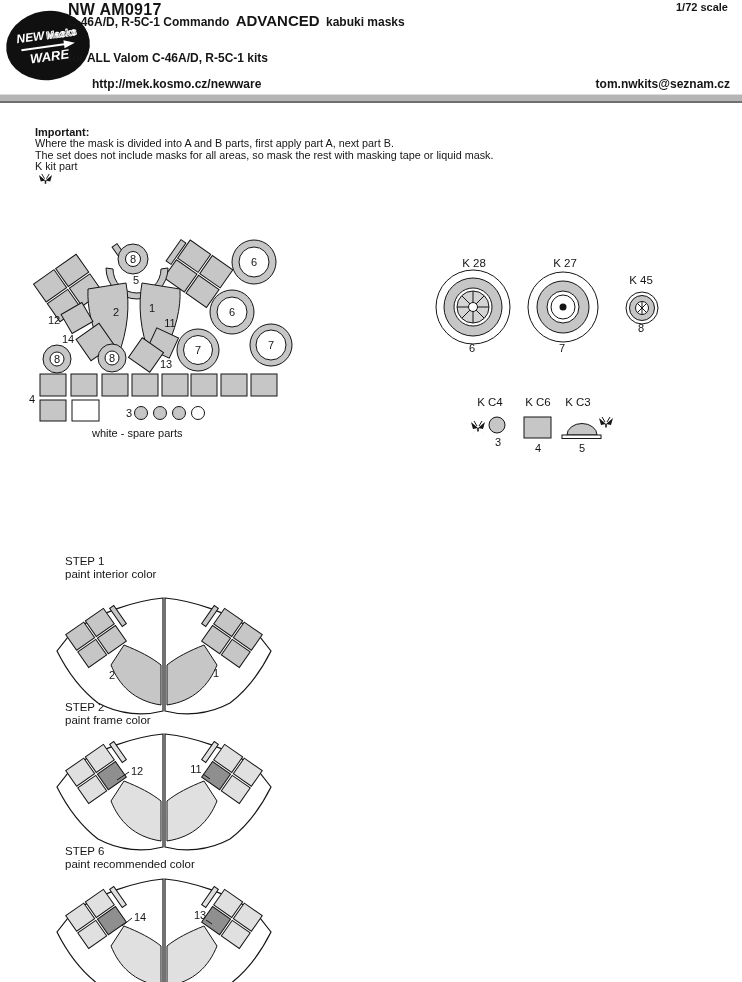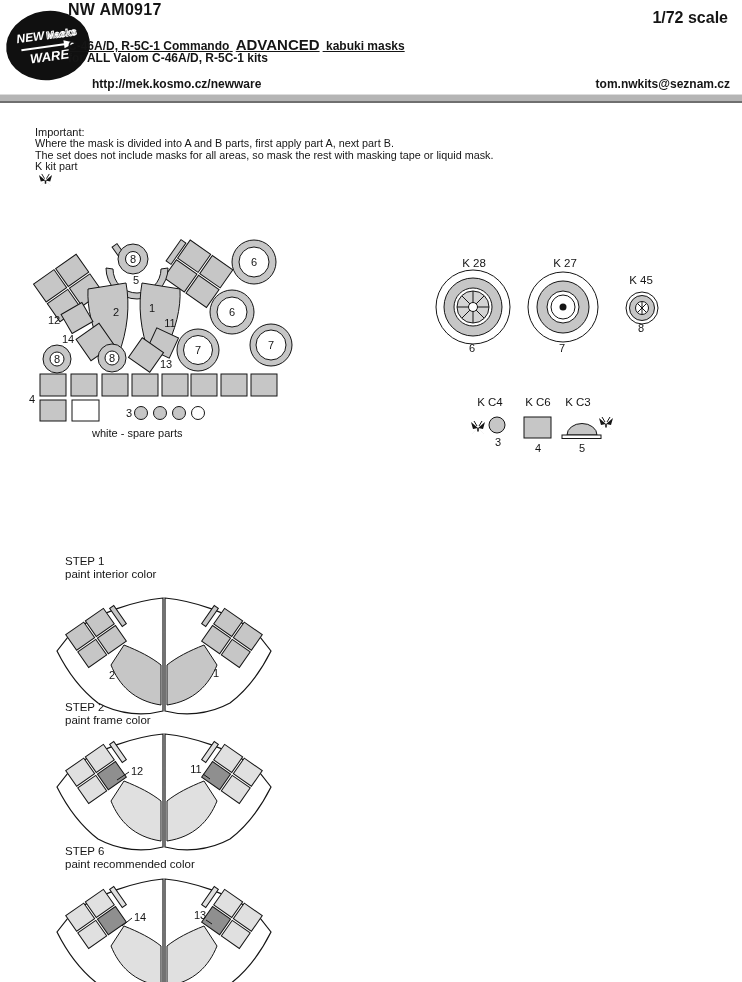--- a/index.html
+++ b/index.html
@@ -2,41 +2,41 @@
 <html><head>
 <meta charset="utf-8">
 <style>
   html,body{margin:0;padding:0;background:#fff;}
   .page{position:relative;width:742px;height:982px;background:#fff;overflow:hidden;
         font-family:"Liberation Sans",sans-serif;color:#151515;}
   .abs{position:absolute;}
 
   
   .product-code{left:68px;top:1px;font-size:16px;font-weight:bold;letter-spacing:.3px;}
-  .scale{right:14px;top:9px;font-size:16px;font-weight:bold;}
-  .title-line1{left:68px;top:36px;font-size:12px;font-weight:bold;white-space:nowrap;text-decoration:underline;}
+  .scale{right:14px;top:1px;font-size:11px;font-weight:bold;}
+  .title-line1{left:68px;top:12px;font-size:12px;font-weight:bold;white-space:nowrap;}
   .title-line1 .advanced{font-size:15px;margin:0 3px;}
   .title-kits{left:68px;top:51px;font-size:12px;font-weight:bold;}
   .website{left:68px;top:77px;font-size:12px;font-weight:bold;padding-left:24px;}
   .email{right:12px;top:77px;font-size:12px;font-weight:bold;}
   .divider{left:0;top:94px;width:742px;height:6px;background:#b5b5b5;
            border-top:1px solid #dcdcdc;border-bottom:2px solid #6f6f6f;}
 
   
   .logo{left:6px;top:11px;width:84px;height:69px;background:#101010;border-radius:50%;
         transform:rotate(-8deg);display:flex;flex-direction:column;align-items:center;
         justify-content:center;color:#fff;}
   .logo-line1{font-size:12px;line-height:12px;white-space:nowrap;}
   .logo-new{font-style:italic;font-weight:bold;}
   .logo-masks{font-weight:bold;font-size:10px;color:#101010;-webkit-text-stroke:0.9px #fff;margin-left:2px;}
   .logo-ware{font-style:italic;font-weight:bold;font-size:13px;line-height:12px;}
 
   
   .important{left:35px;top:127px;width:520px;font-size:10.8px;line-height:11.4px;}
-  .important .head{font-weight:normal;font-size:11px;}
+  .important .head{font-weight:bold;font-size:11px;}
   .inline-butterfly{vertical-align:-3px;margin-left:3px;}
 
   
   svg text{font-family:"Liberation Sans",sans-serif;font-size:11px;fill:#151515;}
   svg .part-label{font-size:11.5px;}
   .shape{stroke:#151515;stroke-width:1;}
   .gray{fill:#c6c6c6;}
   .white{fill:#ffffff;}
 
   

